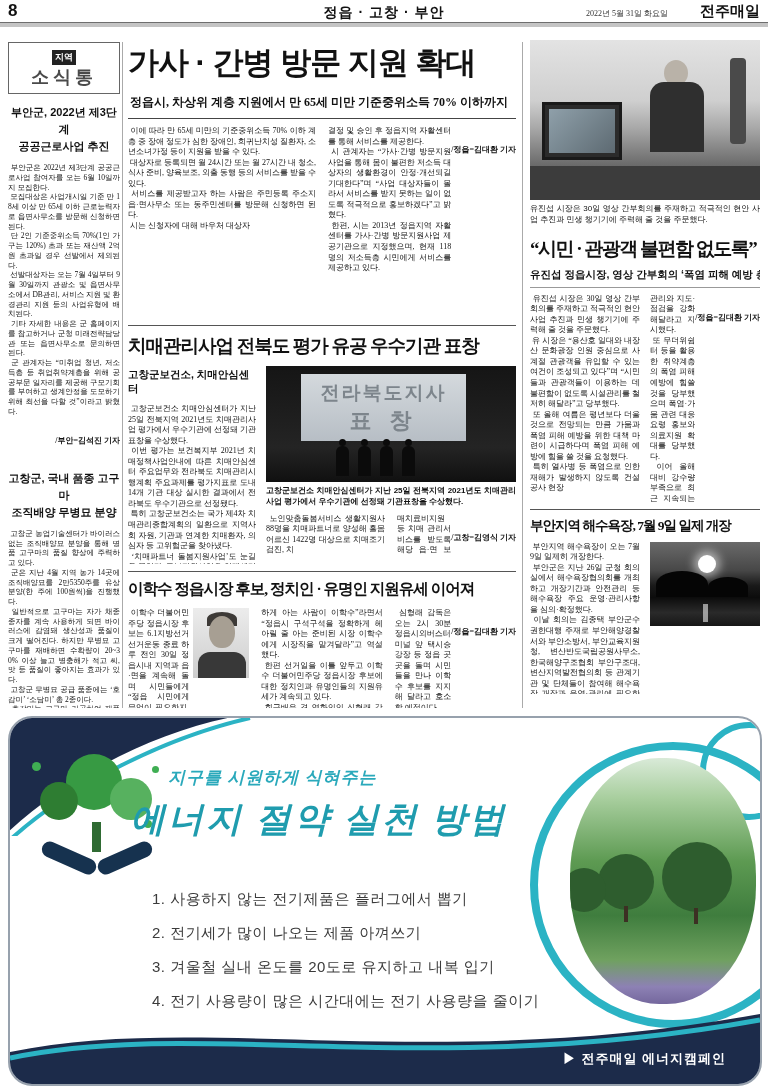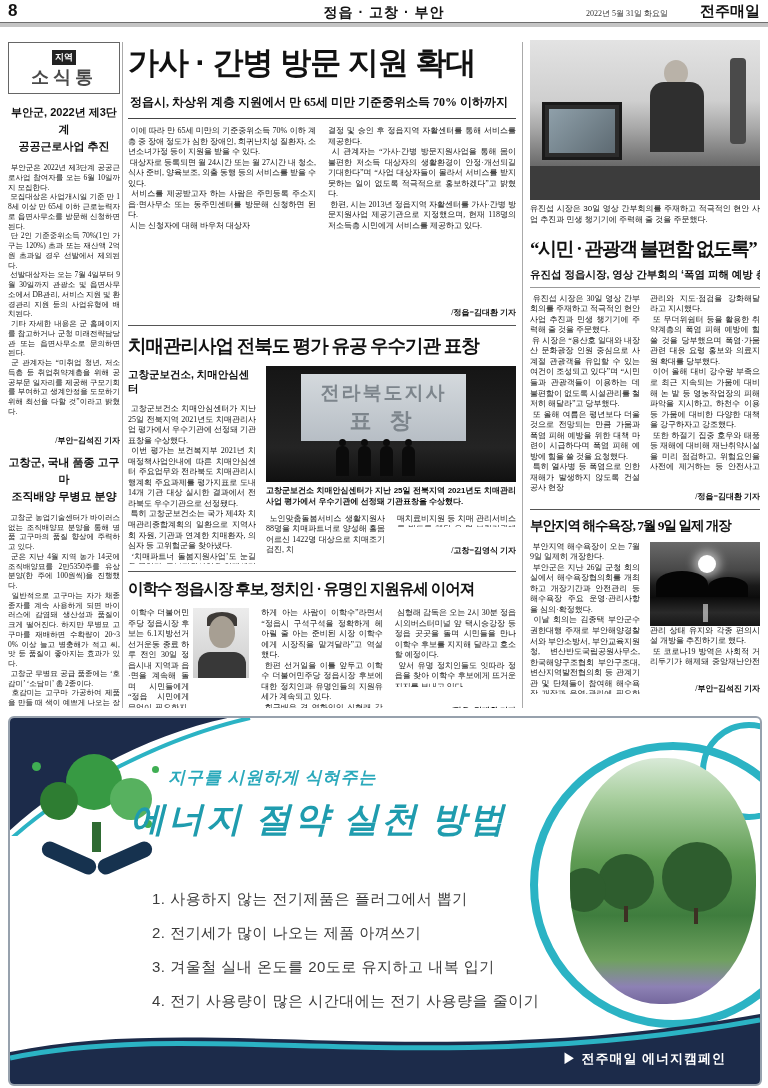--- a/index.html
+++ b/index.html
@@ -1,21 +1,21 @@
 <!DOCTYPE html>
 <html><head>
 <meta charset="utf-8">
 <style>
   html,body{margin:0;padding:0}
   body{width:768px;height:1088px;background:#fff;color:#111;
        font-family:"Liberation Serif",serif;position:relative;overflow:hidden}
   .abs{position:absolute}
   .p{font-size:8px;line-height:1.32;text-align:justify;white-space:pre-wrap;
      word-break:break-all;overflow:hidden}
-  .colwrap{display:flex;flex-direction:column;overflow:hidden}
+  .colwrap{display:flex;flex-direction:row;overflow:hidden}
   .byline{font-size:8px;font-weight:bold;text-align:right;white-space:nowrap;margin-top:18px}
   .caption{font-family:"Liberation Sans",sans-serif;font-size:8px;font-weight:bold;
            line-height:1.35;word-break:break-all;text-align:justify}
   .hrule-thin{border:none;border-top:1px solid #555;margin:7px 0}
   
   .pgnum{position:absolute;left:8px;top:1px;font-size:17px;font-weight:bold;
          font-family:"Liberation Sans",sans-serif}
   .sect{position:absolute;left:0;top:4px;width:768px;text-align:center;font-size:14px;
         font-weight:bold;font-family:"Liberation Sans",sans-serif;letter-spacing:1px}
   .hdate{position:absolute;right:100px;top:8px;font-size:8px;color:#333}
@@ -75,21 +75,21 @@
   .mtn{position:absolute;bottom:34%;width:52px;height:26px;background:#050505;border-radius:50% 50% 0 0}
   .refl{position:absolute;left:48%;bottom:4%;width:5px;height:22%;background:rgba(255,255,255,.55)}
   
   .rcol{left:530px;top:40px;width:230px;height:668px;overflow:hidden}
   .rh2{font-size:19px;font-weight:900;letter-spacing:-1.5px;margin:10px 0 6px;white-space:nowrap;overflow:hidden}
   .rsub{font-family:"Liberation Sans",sans-serif;font-size:10.5px;font-weight:bold;
         border-bottom:1px solid #999;padding-bottom:5px;margin-bottom:6px;white-space:nowrap;overflow:hidden}
   .rh3{font-size:13.5px;font-weight:900;letter-spacing:-1px;margin:6px 0 7px;white-space:nowrap;overflow:hidden}
   
   .banner{left:8px;top:716px;width:750px;height:366px;border:2px solid #97a1ad;
-          border-radius:6px;overflow:hidden;background:#fff}
+          border-radius:24px;overflow:hidden;background:#fff}
   .tagline{position:absolute;left:158px;top:48px;font-size:17px;font-style:italic;
            font-weight:bold;color:#2aa9bb;letter-spacing:1px}
   .btitle{position:absolute;left:120px;top:78px;font-size:35px;font-style:italic;
           font-weight:900;color:#1f9cae;letter-spacing:3px;font-family:"Liberation Serif",serif}
   .bitem{position:absolute;left:142px;width:400px;font-size:15px;color:#3b3b3b;
          font-family:"Liberation Sans",sans-serif;letter-spacing:0.5px;white-space:nowrap;overflow:hidden}
   .bfooter{position:absolute;right:34px;bottom:16px;color:#fff;font-weight:bold;
            font-size:13px;font-family:"Liberation Sans",sans-serif;z-index:5;letter-spacing:1px}
   .ring{position:absolute;border:8px solid #2bb3c4;border-radius:50%}
   .bphoto{position:absolute;left:560px;top:40px;width:186px;height:246px;border-radius:48%;
@@ -126,21 +126,21 @@
     <div class="sb-title">부안군, 2022년 제3단계
 공공근로사업 추진</div>
     <div class="p" style="max-height:262px"> 부안군은 2022년 제3단계 공공근로사업 참여자를 오는 6월 10일까지 모집한다.
  모집대상은 사업개시일 기준 만 18세 이상 만 65세 이하 근로능력자로 읍면사무소를 방문해 신청하면 된다.
  단 2인 기준중위소득 70%(1인 가구는 120%) 초과 또는 재산액 2억원 초과일 경우 선발에서 제외된다.
  선발대상자는 오는 7월 4일부터 9월 30일까지 관광소 및 읍면사무소에서 DB관리, 서비스 지원 및 환경관리 지원 등의 사업유형에 배치된다.
  기타 자세한 내용은 군 홈페이지를 참고하거나 군청 미래전략담당관 또는 읍면사무소로 문의하면 된다.
  군 관계자는 “미취업 청년, 저소득층 등 취업취약계층을 위해 공공부문 일자리를 제공해 구모기회를 부여하고 생계안정을 도모하기 위해 최선을 다할 것”이라고 밝혔다.</div>
     <div class="byline">/부안=김석진 기자</div>
   </article>
-  <article style="margin-top:8px">
+  <article style="margin-top:24px">
     <div class="sb-title">고창군, 국내 품종 고구마
 조직배양 무병묘 분양</div>
     <div class="p" style="max-height:296px"> 고창군 농업기술센터가 바이러스 없는 조직배양묘 분양을 통해 명품 고구마의 품질 향상에 주력하고 있다.
  군은 지난 4월 지역 농가 14곳에 조직배양묘를 2만5350주를 유상 분양(한 주에 100원씩)을 진행했다.
  일반적으로 고구마는 자가 채종 종자를 계속 사용하게 되면 바이러스에 감염돼 생산성과 품질이 크게 떨어진다. 하지만 무병묘 고구마를 재배하면 수확량이 20~30% 이상 늘고 병충해가 적고 씨, 맛 등 품질이 좋아지는 효과가 있다.
  고창군 무병묘 공급 품종에는 ‘호감미’ ‘소담미’ 총 2종이다.
  호감미는 고구마 가공하여 제품을 만들 때 색이 예쁘게 나오는 장점이 있으며, 소담미는 호박고구마와 밤고구마의 중간 특성이며 당도가 높은 것이 특징이다. 또, 고구마는 토질에 따라 품질이 크게 달라지는 경우가 많다. /고창=김영식 기자</div>
   </article>
 </aside>
 

